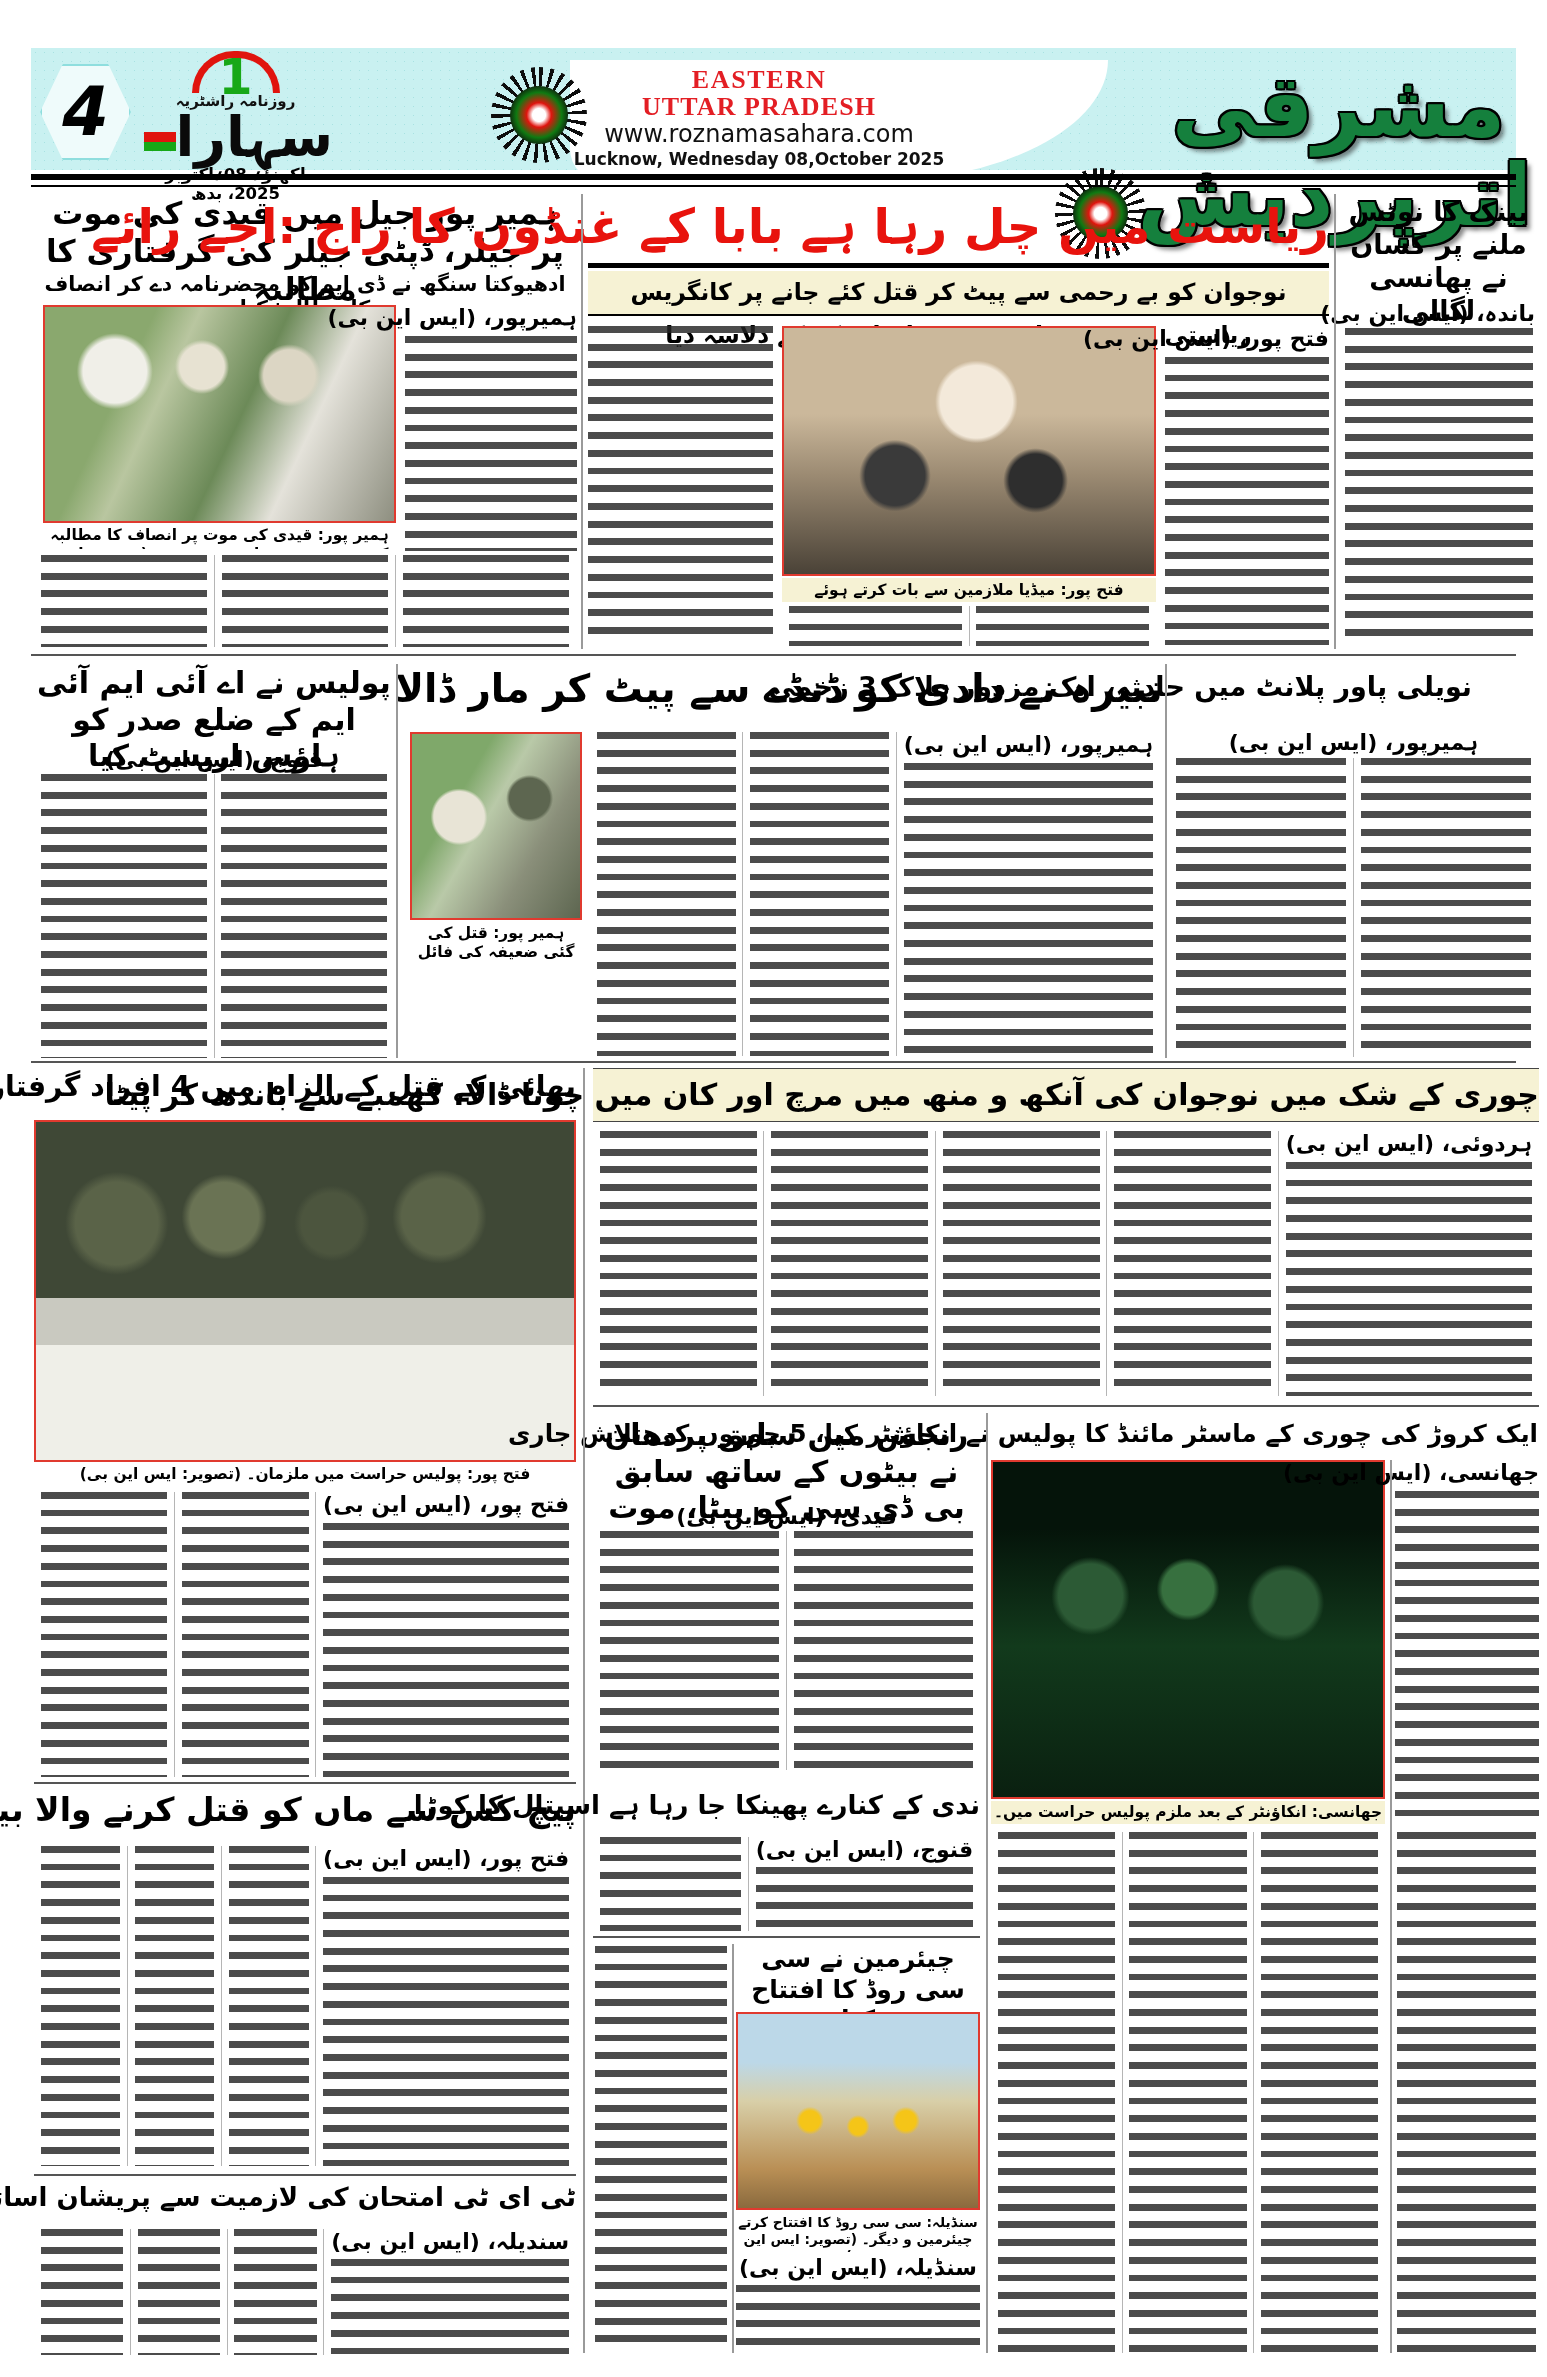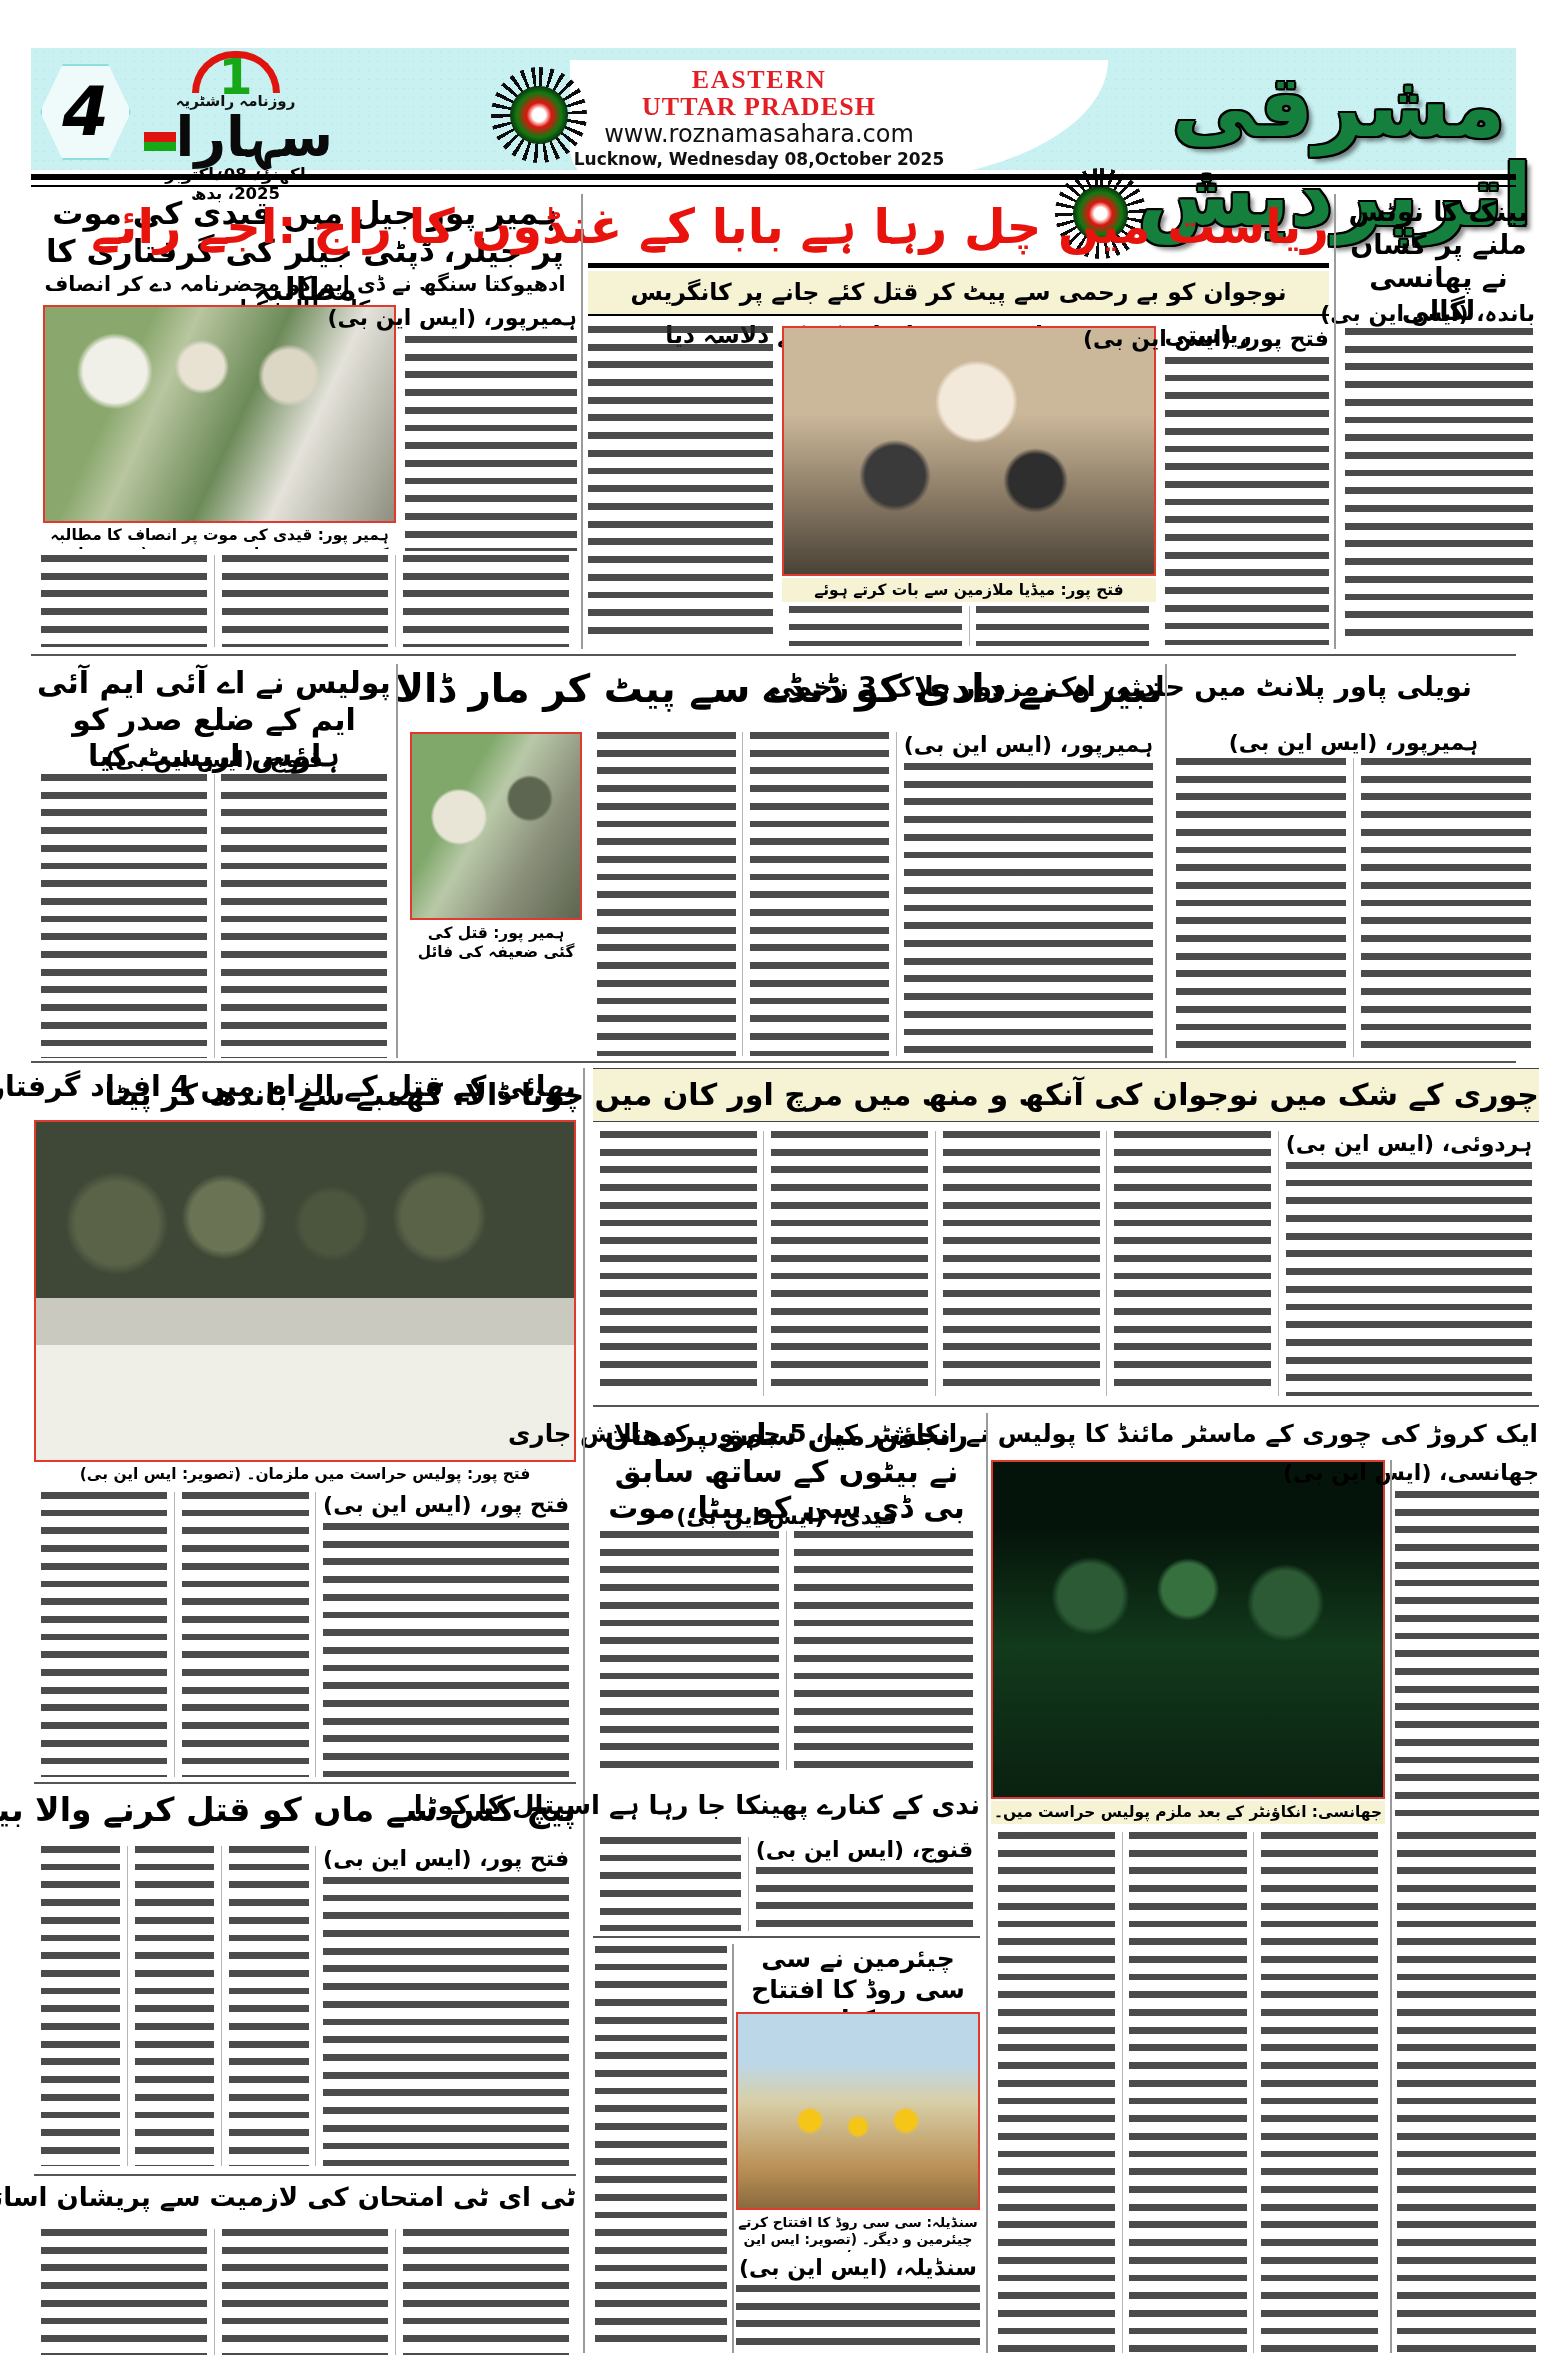--- a/index.html
+++ b/index.html
@@ -328,20 +328,24 @@
     <div class="col">
         <div class="greek"></div>
       </div>
   </div>
 </div>
 <div class="abs hrule-gray" style="left:34px;top:2174px;width:542px;height:2.3px;"></div>
 <div class="abs h rtl" style="left:34px;top:2182px;width:542px;font-size:26px;white-space:nowrap;">ٹی ای ٹی امتحان کی لازمیت سے پریشان اساتذہ نے محضرنامہ دیا</div>
 <div class="abs" style="left:34px;top:2229px;width:542px;height:126px;">
   <div class="cols">
     <div class="col">
+      <div class="date rtl">سندیلہ، (ایس این بی)</div>
+      <div class="greek" style="margin-top:3.4px;"></div>
+    </div>
+    <div class="col">
         <div class="greek"></div>
       </div>
     <div class="col">
         <div class="greek"></div>
       </div>
     <div class="col">
         <div class="greek"></div>
       </div>
   </div>
 </div>

